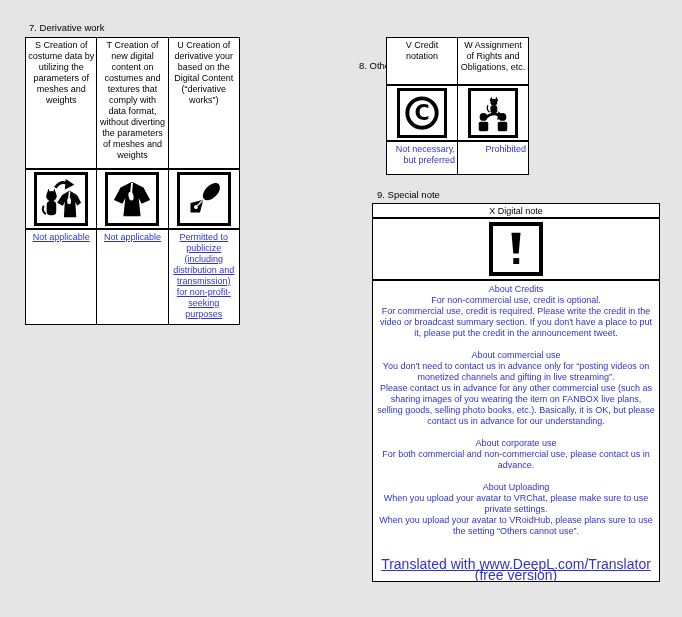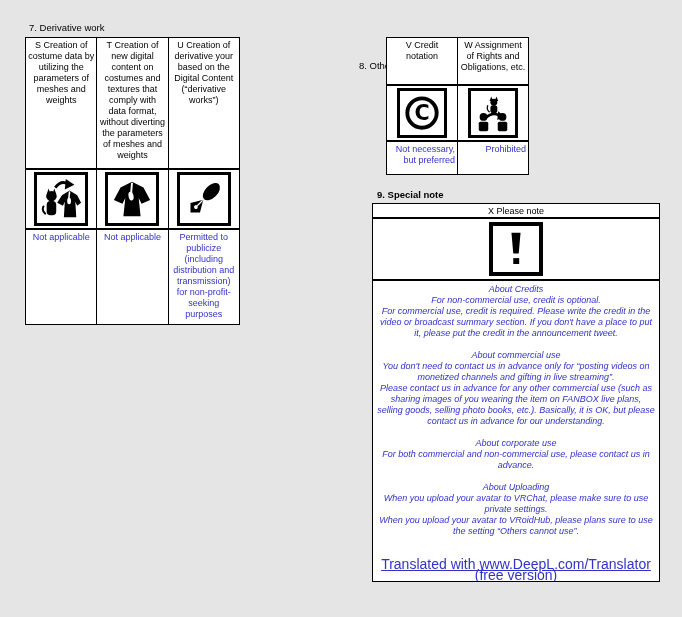--- a/index.html
+++ b/index.html
@@ -3,35 +3,35 @@
 <meta charset="utf-8">
 <style>
   html,body { margin:0; padding:0; background:#fff; }
   .page {
     position:relative; width:682px; height:617px; background:#e5e5e5;
     font-family:"Liberation Sans", sans-serif; color:#000; overflow:hidden;padding-left:18px;
   }
   .sec-title { position:absolute; font-size:9.5px; color:#000; white-space:nowrap; }
   .st7 { left:29px;  top:22px; }
   .st8 { left:359px; top:22px;margin-top:38px; }
-  .st9 { left:377px; top:189px;font-weight:bold; }
+  .st9 { left:377px; top:189px; }
 
   table { border-collapse:collapse; table-layout:fixed; position:absolute; background:#fff; }
   td {
     border:1px solid #000; font-size:9px; line-height:11px;
     text-align:center; vertical-align:top; padding:2px 2px 0 2px;
     overflow:hidden; overflow-wrap:break-word;
   }
   .t7 { left:25px;  top:37px;  width:215px; }
   .t8 { left:386px; top:37px;  width:143px; }
   .t9 { left:372px; top:203px; width:288px; }
 
   .t7 td.hdr    { height:128px; }
   .t7 td.icell  { height:54px; }
-  .t7 td.status { height:92px; }
+  .t7 td.status { height:92px;text-decoration:underline; }
   .t8 td.hdr    { height:44px; }
   .t8 td.icell  { height:50px; }
   .t8 td.status { height:30px;text-align:right; }
   .t9 td.thead  { height:11px; font-size:9px; color:#000; }
   .t9 td.icell  { height:56px; }
   .t9 td.tbody  { height:284px; }
 
   td.icell {
     vertical-align:middle; padding:2px;
     border-top:2px solid #000; border-bottom:2px solid #000;
@@ -40,21 +40,21 @@
 
   .ibox {
     box-sizing:border-box; margin:0 auto; background:#fff;
     border:3px solid #000; display:flex; align-items:center; justify-content:center;
   }
   .ibox-lg { width:54px; height:54px; }
   .ibox-md { width:50px; height:50px; }
   .ibox-xl { width:54px; height:54px; border-width:4px; }
 
   .t9-body { padding:0 2px; }
-  .block { margin-top:11px;font-style:italic; }
+  .block { margin-top:11px; }
   .block:first-child { margin-top:1px; }
   .line, .bhead { font-size:9px; line-height:11px; text-align:center; color:#3232c8; }
   .t9-footer { margin-top:22px; font-size:14px; line-height:11px; text-align:center; }
   .t9-footer span { color:#3232c8; text-decoration:underline; cursor:pointer; }
 </style>
 </head>
 <body>
 
 <div class="page">
 
@@ -151,21 +151,21 @@
       <td class="status blue">Not necessary, but preferred</td>
       <td class="status blue">Prohibited</td>
     </tr>
   </tbody>
     </table>
 
   <div class="sec-title st9">9. Special note</div>
   <table class="t9">
     <tbody>
         <tr>
-      <td class="thead">X Please note</td>
+      <td class="thead">X Digital note</td>
     </tr>
     <tr>
       <td class="icell">
         <div class="ibox ibox-xl">
           <svg width="40" height="40" viewBox="0 0 44 44">
             <polygon points="17,4 27,4 25,27 19,27" fill="#000"></polygon>
             <rect x="19" y="32" width="6.5" height="6.5" fill="#000"></rect>
           </svg>
         </div>
       </td>

